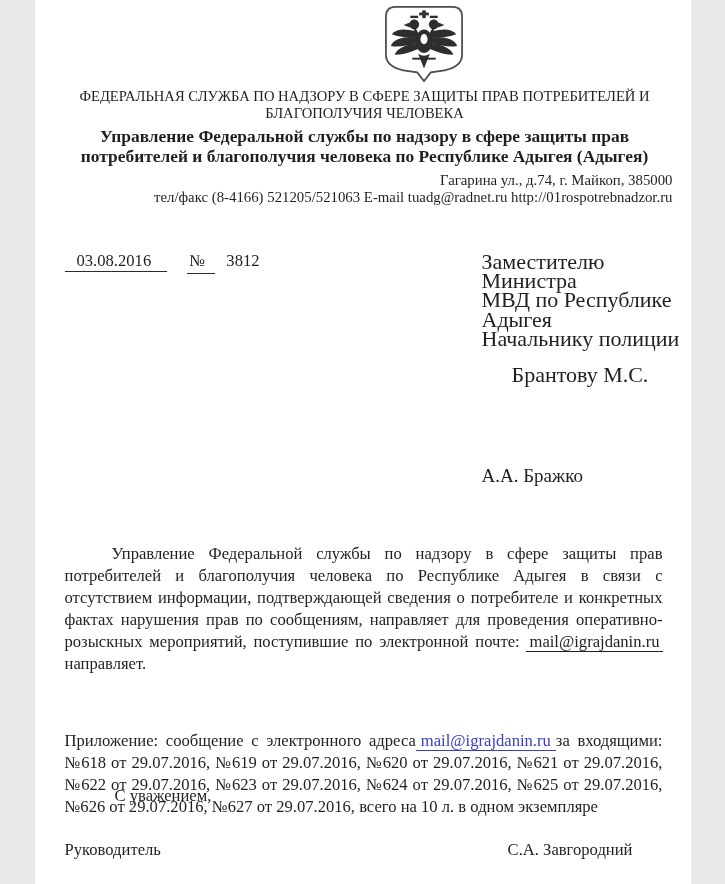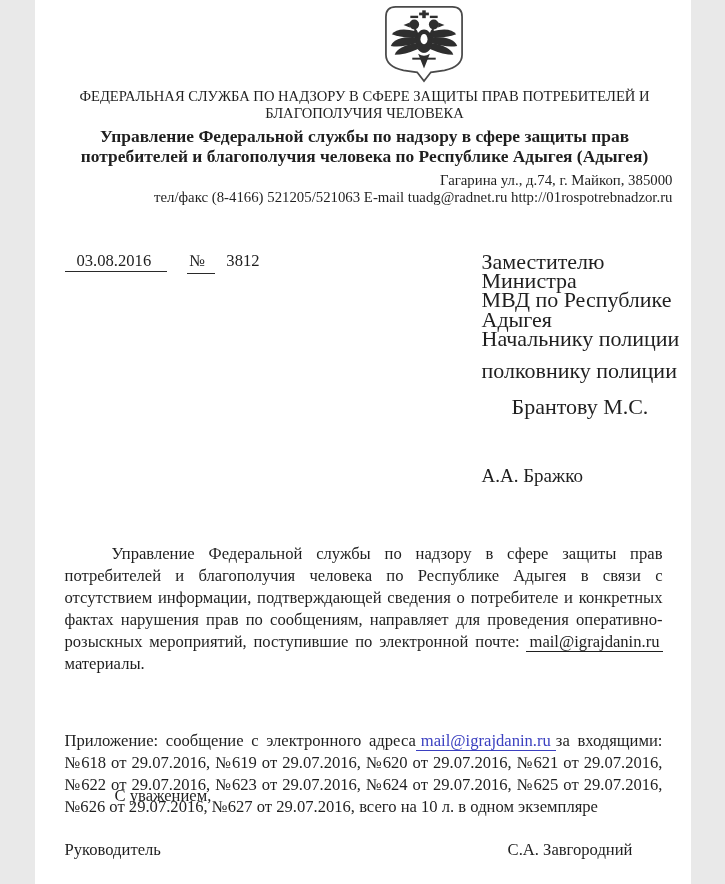--- a/index.html
+++ b/index.html
@@ -174,30 +174,29 @@
   <div class="ref-row">
     <span class="ref-date">03.08.2016</span>
     <span class="ref-no">№</span>
     <span class="ref-num">3812</span>
   </div>
 
   <div class="recipient">
     <div>Заместителю Министра</div>
     <div>МВД по Республике Адыгея</div>
     <div>Начальнику полиции</div>
-    <div class="rank">полковнику полиции</div>
     <div class="name">Брантову М.С.</div>
   </div>
 
   <div class="approver">А.А. Бражко</div>
 
   <div class="body-text">
     <p><span>Управление Федеральной службы по надзору в сфере защиты прав потребителей и благополучия человека по Республике Адыгея в связи с отсутствием информации, подтверждающей сведения о потребителе и конкретных фактах нарушения прав по сообщениям, направляет для проведения оперативно-розыскных мероприятий, поступившие по электронной почте:</span>
       <span class="email-plain">mail@igrajdanin.ru</span>
-      <span>материалы.</span></p>
+      <span>направляет.</span></p>
   </div>
 
   <div class="attachment"><span>Приложение: сообщение с электронного адреса</span><span class="email-blue">mail@igrajdanin.ru</span><span>за входящими: №618 от 29.07.2016, №619 от 29.07.2016, №620 от 29.07.2016, №621 от 29.07.2016, №622 от 29.07.2016, №623 от 29.07.2016, №624 от 29.07.2016, №625 от 29.07.2016, №626 от 29.07.2016, №627 от 29.07.2016, всего на 10 л. в одном экземпляре</span></div>
 
   <div class="closing">С уважением,</div>
   <div class="sign-row">
     <span>Руководитель</span>
     <span>С.А. Завгородний</span>
   </div>
 

